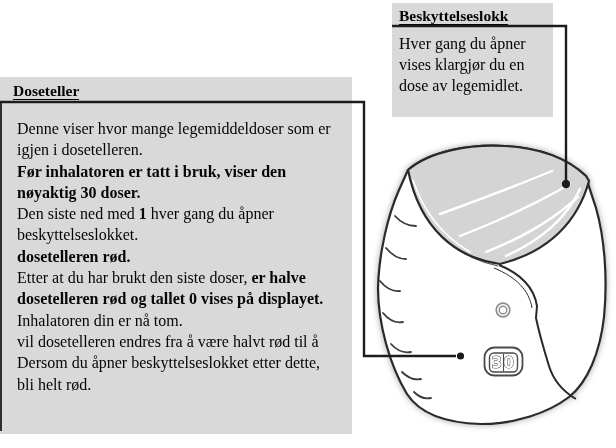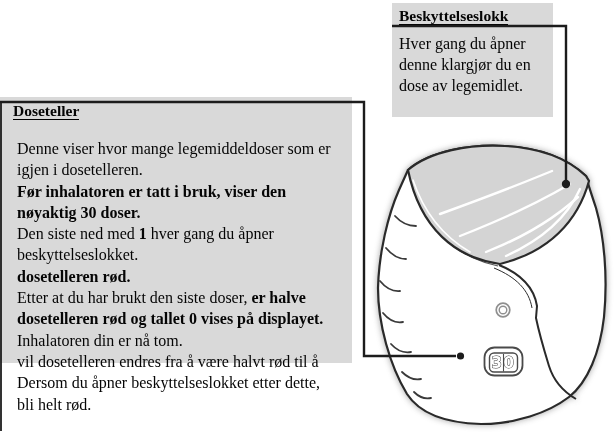--- a/index.html
+++ b/index.html
@@ -6,21 +6,21 @@
   .canvas{
     position:relative;width:616px;height:448px;background:#ffffff;
     font-family:"Liberation Serif","DejaVu Serif",serif;color:#050505;overflow:hidden;
   }
   .callout-box{position:absolute;background:#d9d9d9;}
   .box-title{font-weight:bold;font-size:15.5px;line-height:19px;}
   .box-title .u{border-bottom:1.8px solid #000;padding-bottom:0px;}
   .box-body{position:absolute;font-size:16px;}
   .tline{line-height:21.3px;white-space:pre;}
   .tline .b{font-weight:bold;}
-  #box-doseteller{left:0px;top:77px;width:352px;height:266px;margin-top:20px;}
+  #box-doseteller{left:0px;top:77px;width:352px;height:357px;}
   #box-doseteller .box-title{padding:4px 0 0 13px;}
   #box-doseteller .box-body{left:17px;top:41px;}
   #box-cap{left:392px;top:3px;width:161px;height:114px;}
   #box-cap .box-title{padding:3px 0 0 7px;}
   #box-cap .box-body{left:7px;top:30px;}
   #box-cap .tline{line-height:21px;}
   svg.overlay{position:absolute;left:0;top:0;pointer-events:none;}
   .inhaler-shadow{filter:drop-shadow(0 0 3px rgba(60,60,60,0.45));}
 </style>
 </head>
@@ -44,21 +44,21 @@
         <div class="tline"><span>vil dosetelleren endres fra å være halvt rød til å</span></div>
         <div class="tline"><span>Dersom du åpner beskyttelseslokket etter dette,</span></div>
         <div class="tline"><span>bli helt rød.</span></div>
       </div>
   </div>
 
   <div class="callout-box" id="box-cap">
     <div class="box-title"><span class="u">Beskyttelseslokk</span></div>
     <div class="box-body">
         <div class="tline"><span>Hver gang du åpner</span></div>
-        <div class="tline"><span>denne klargjør du en</span></div>
+        <div class="tline"><span>vises klargjør du en</span></div>
         <div class="tline"><span>dose av legemidlet.</span></div>
       </div>
   </div>
 
   <svg class="overlay" width="616" height="448" viewBox="0 0 616 448">
 
     <g class="inhaler-shadow">
       <path d="M 408,170 L 399,190 C 388,215 379,252 378,288 C 378,324 390,366 407,394
                C 420,414 446,423 481,424 C 515,424 548,413 569,397 C 588,382 600,352 604,317
                C 608,276 604,236 596,208 C 590,190 587,181 586,176

